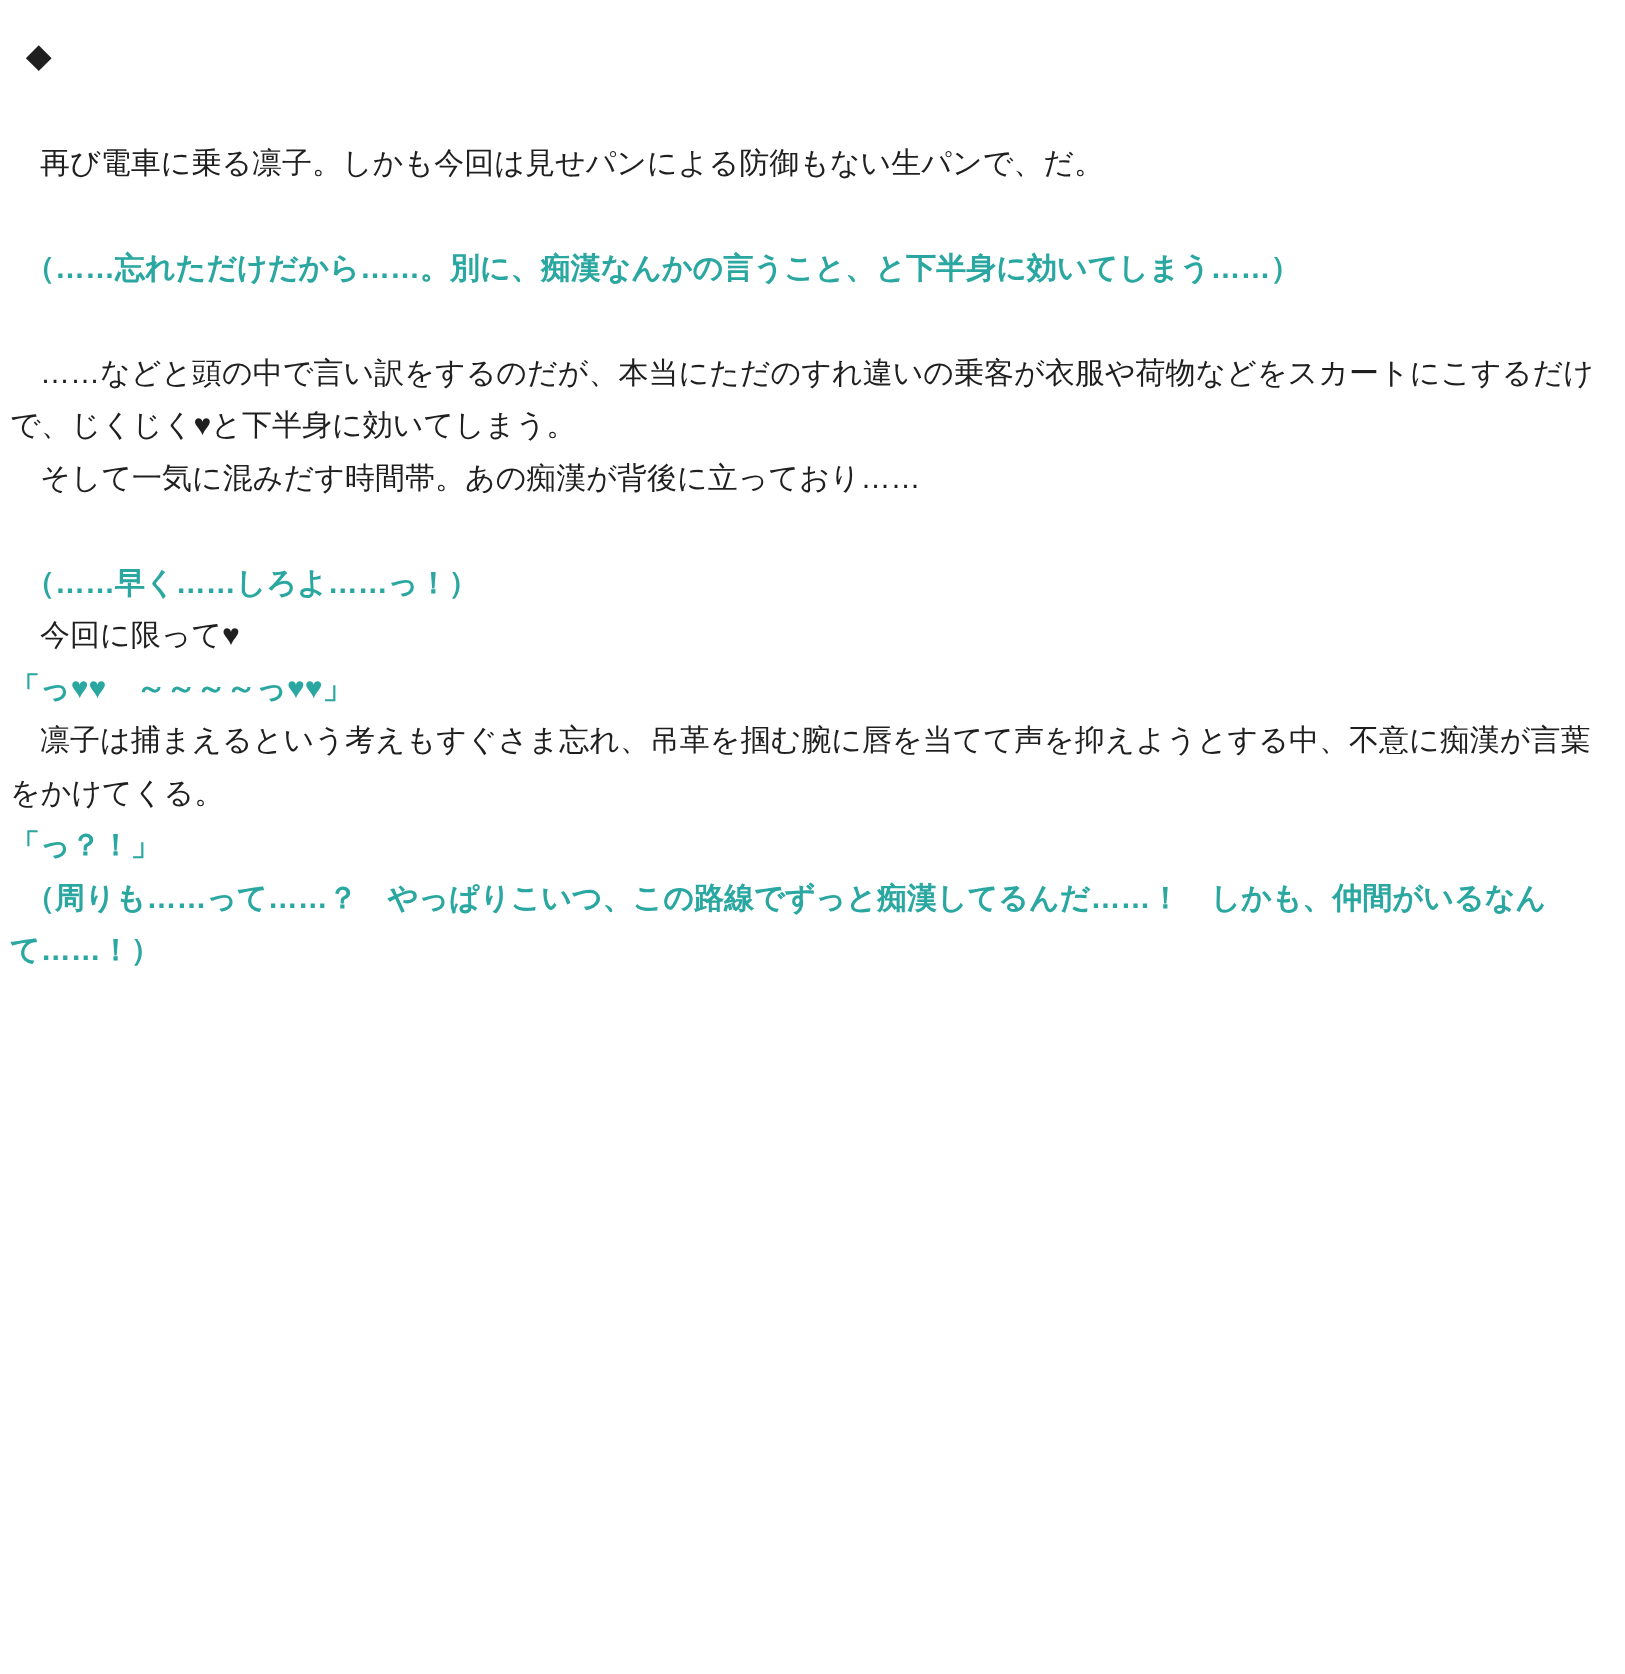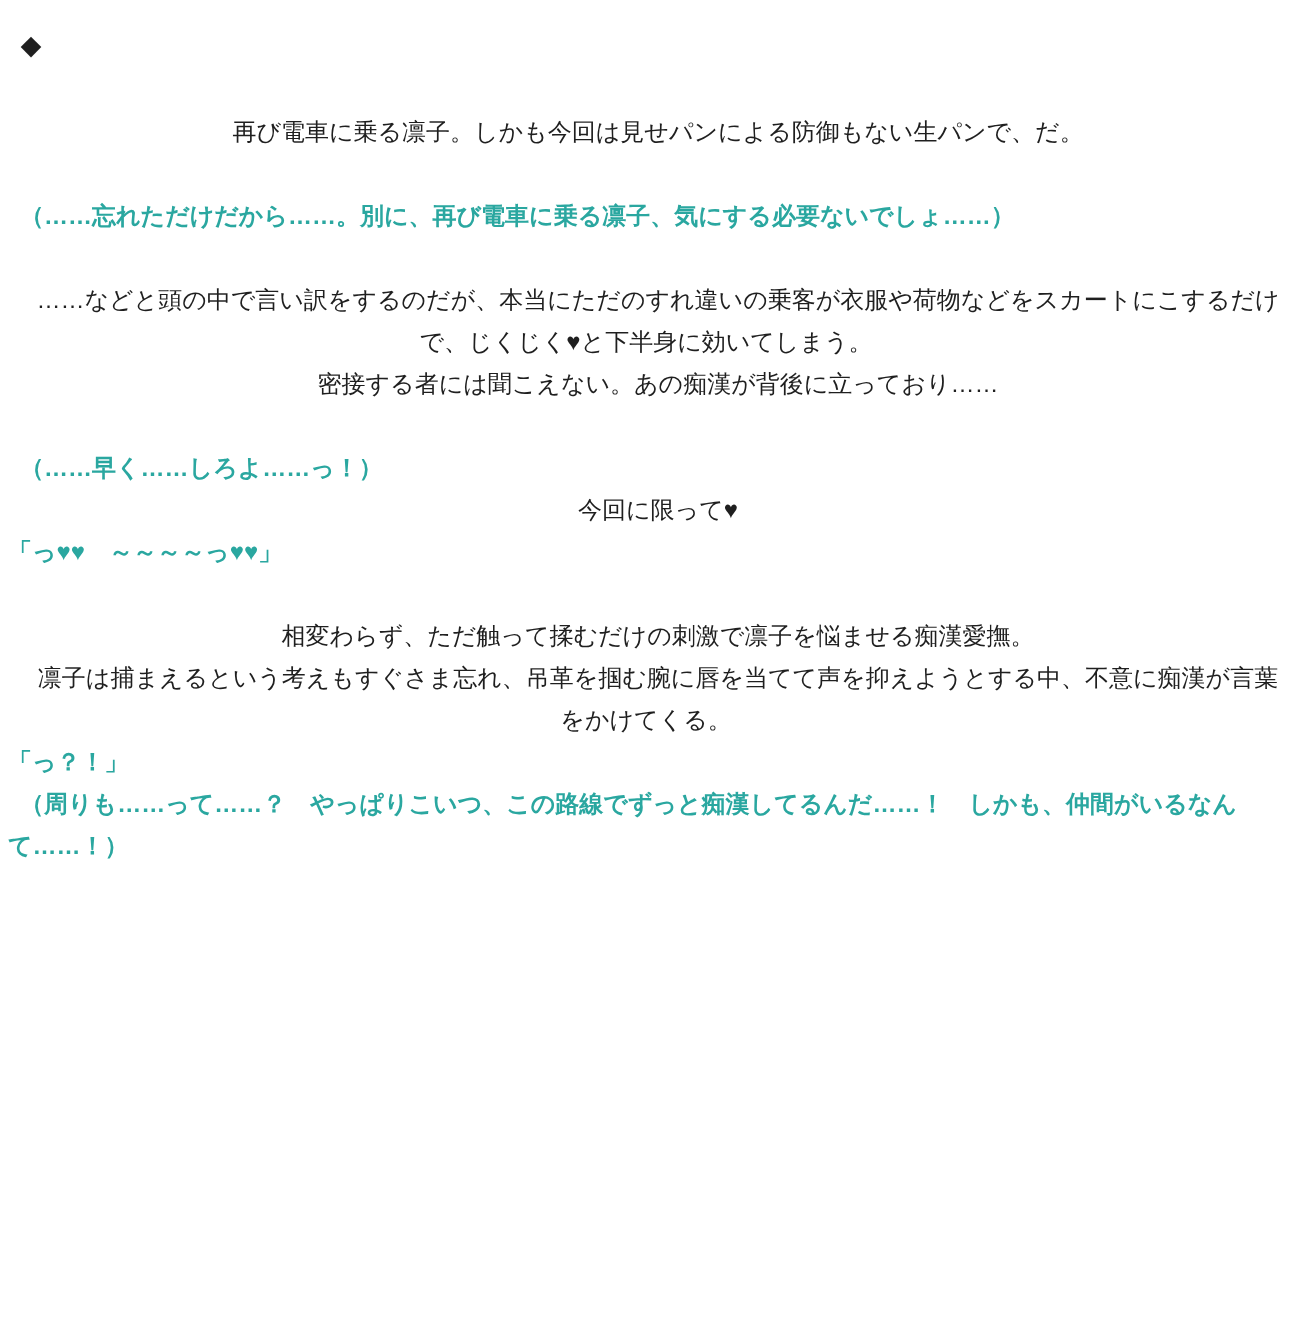--- a/index.html
+++ b/index.html
@@ -23,21 +23,21 @@
   }
   .story {
     width: 100%;
   }
   .block {
     margin: 0;
   }
   .block.gap {
     margin-top: 42px;
   }
-  .indent-full { text-indent: 1em; text-align: center; }
+  .indent-full { text-indent: 1em; }
   .indent-half { text-indent: 0.5em; }
   .indent-none { text-indent: 0; }
   .seg-normal {
     color: var(--text-color);
     font-weight: 400;
   }
   .seg-bold {
     color: var(--text-color);
     font-weight: 400;
   }
@@ -50,23 +50,22 @@
     font-weight: 400;
     font-size: 22px;
   }
 </style>
 </head>
 <body>
 
 <main class="story">
     <div class="block indent-half"><span class="seg-diamond">◆</span></div>
     <div class="block indent-full gap"><span class="seg-normal">再び電車に乗る凛子。しかも今回は見せパンによる防御もない生パンで、だ。</span></div>
-    <div class="block indent-half gap"><span class="seg-teal-bold">（……忘れただけだから……。別に、再び電車に乗る凛子、気にする必要ないでしょ……）</span></div>
+    <div class="block indent-half gap"><span class="seg-teal-bold">（……忘れただけだから……。別に、痴漢なんかの言うこと、と下半身に効いてしまう……）</span></div>
     <div class="block indent-full gap"><span class="seg-normal">……などと頭の中で言い訳をするのだが、本当にただのすれ違いの乗客が衣服や荷物などをスカートにこするだけで、</span><span class="seg-bold">じくじく♥</span><span class="seg-normal">と下半身に効いてしまう。</span></div>
-    <div class="block indent-full"><span class="seg-normal">密接する者には聞こえない。あの痴漢が背後に立っており……</span></div>
+    <div class="block indent-full"><span class="seg-normal">そして一気に混みだす時間帯。あの痴漢が背後に立っており……</span></div>
     <div class="block indent-half gap"><span class="seg-teal-bold">（……早く……しろよ……っ！）</span></div>
     <div class="block indent-full"><span class="seg-bold">今回に限って♥</span></div>
     <div class="block indent-none"><span class="seg-teal-bold">「っ♥♥　～～～～っ♥♥」</span></div>
-    <div class="block indent-full gap"><span class="seg-normal">相変わらず、ただ触って揉むだけの刺激で凛子を悩ませる痴漢愛撫。</span></div>
     <div class="block indent-full"><span class="seg-normal">凛子は捕まえるという考えもすぐさま忘れ、吊革を掴む腕に唇を当てて声を抑えようとする中、不意に痴漢が言葉をかけてくる。</span></div>
     <div class="block indent-none"><span class="seg-teal-bold">「っ？！」</span></div>
     <div class="block indent-half"><span class="seg-teal-bold">（周りも……って……？　やっぱりこいつ、この路線でずっと痴漢してるんだ……！　しかも、仲間がいるなんて……！）</span></div>
   </main>
 
 </body></html>

